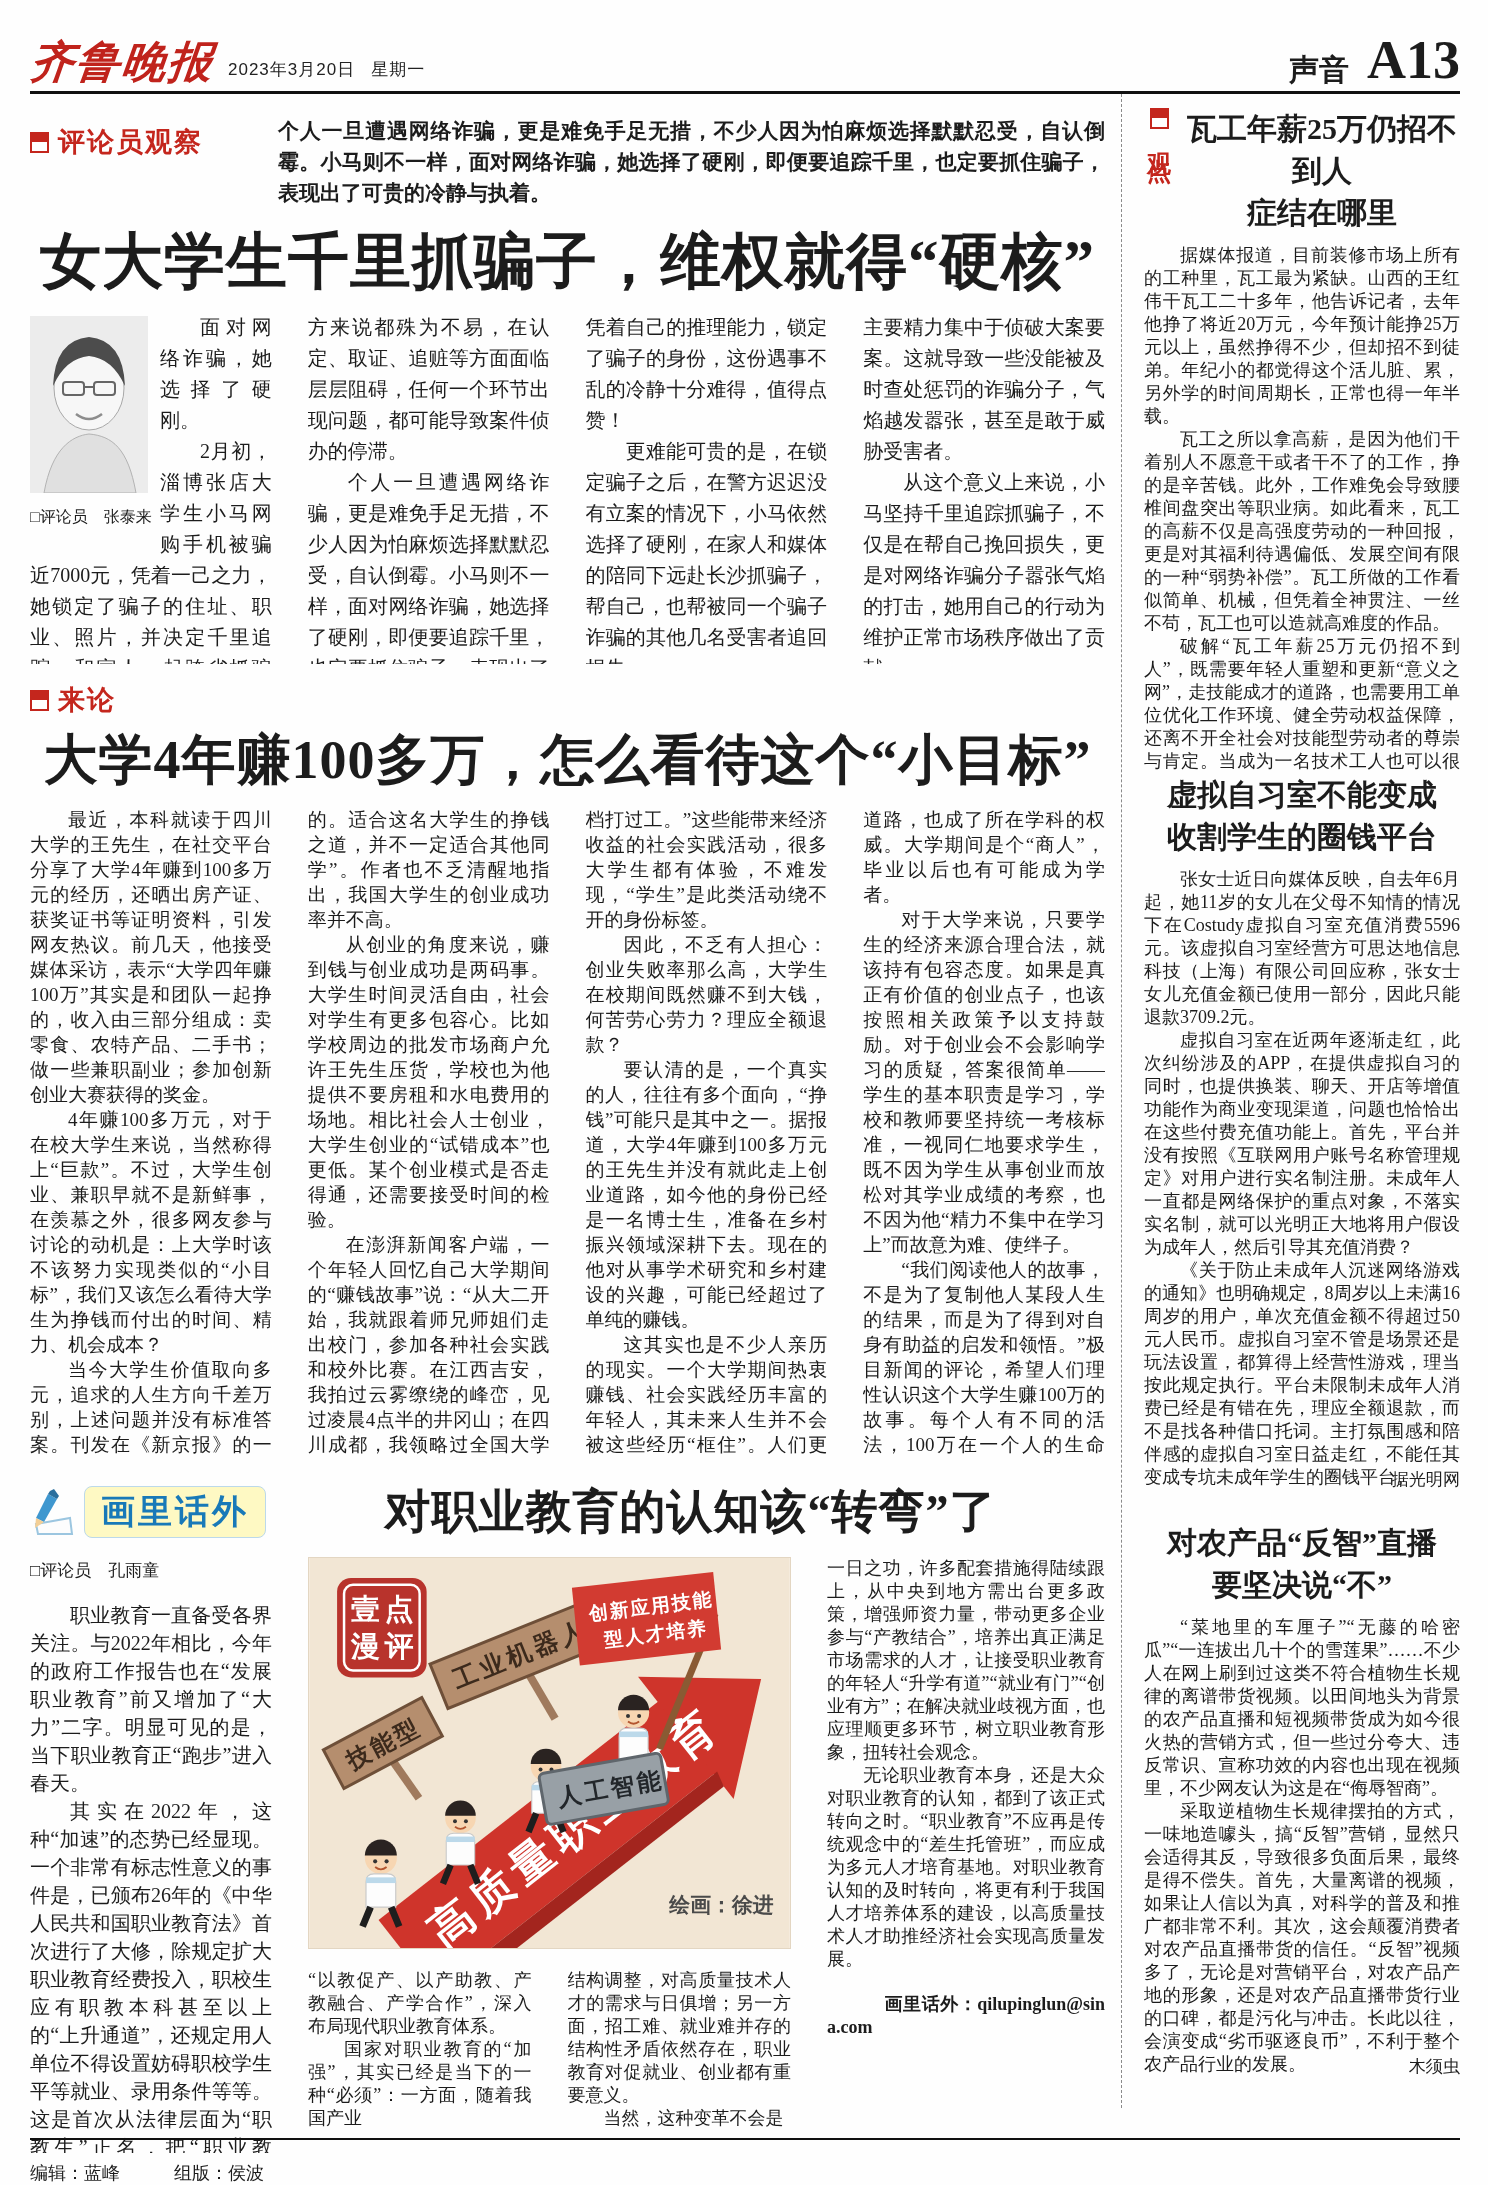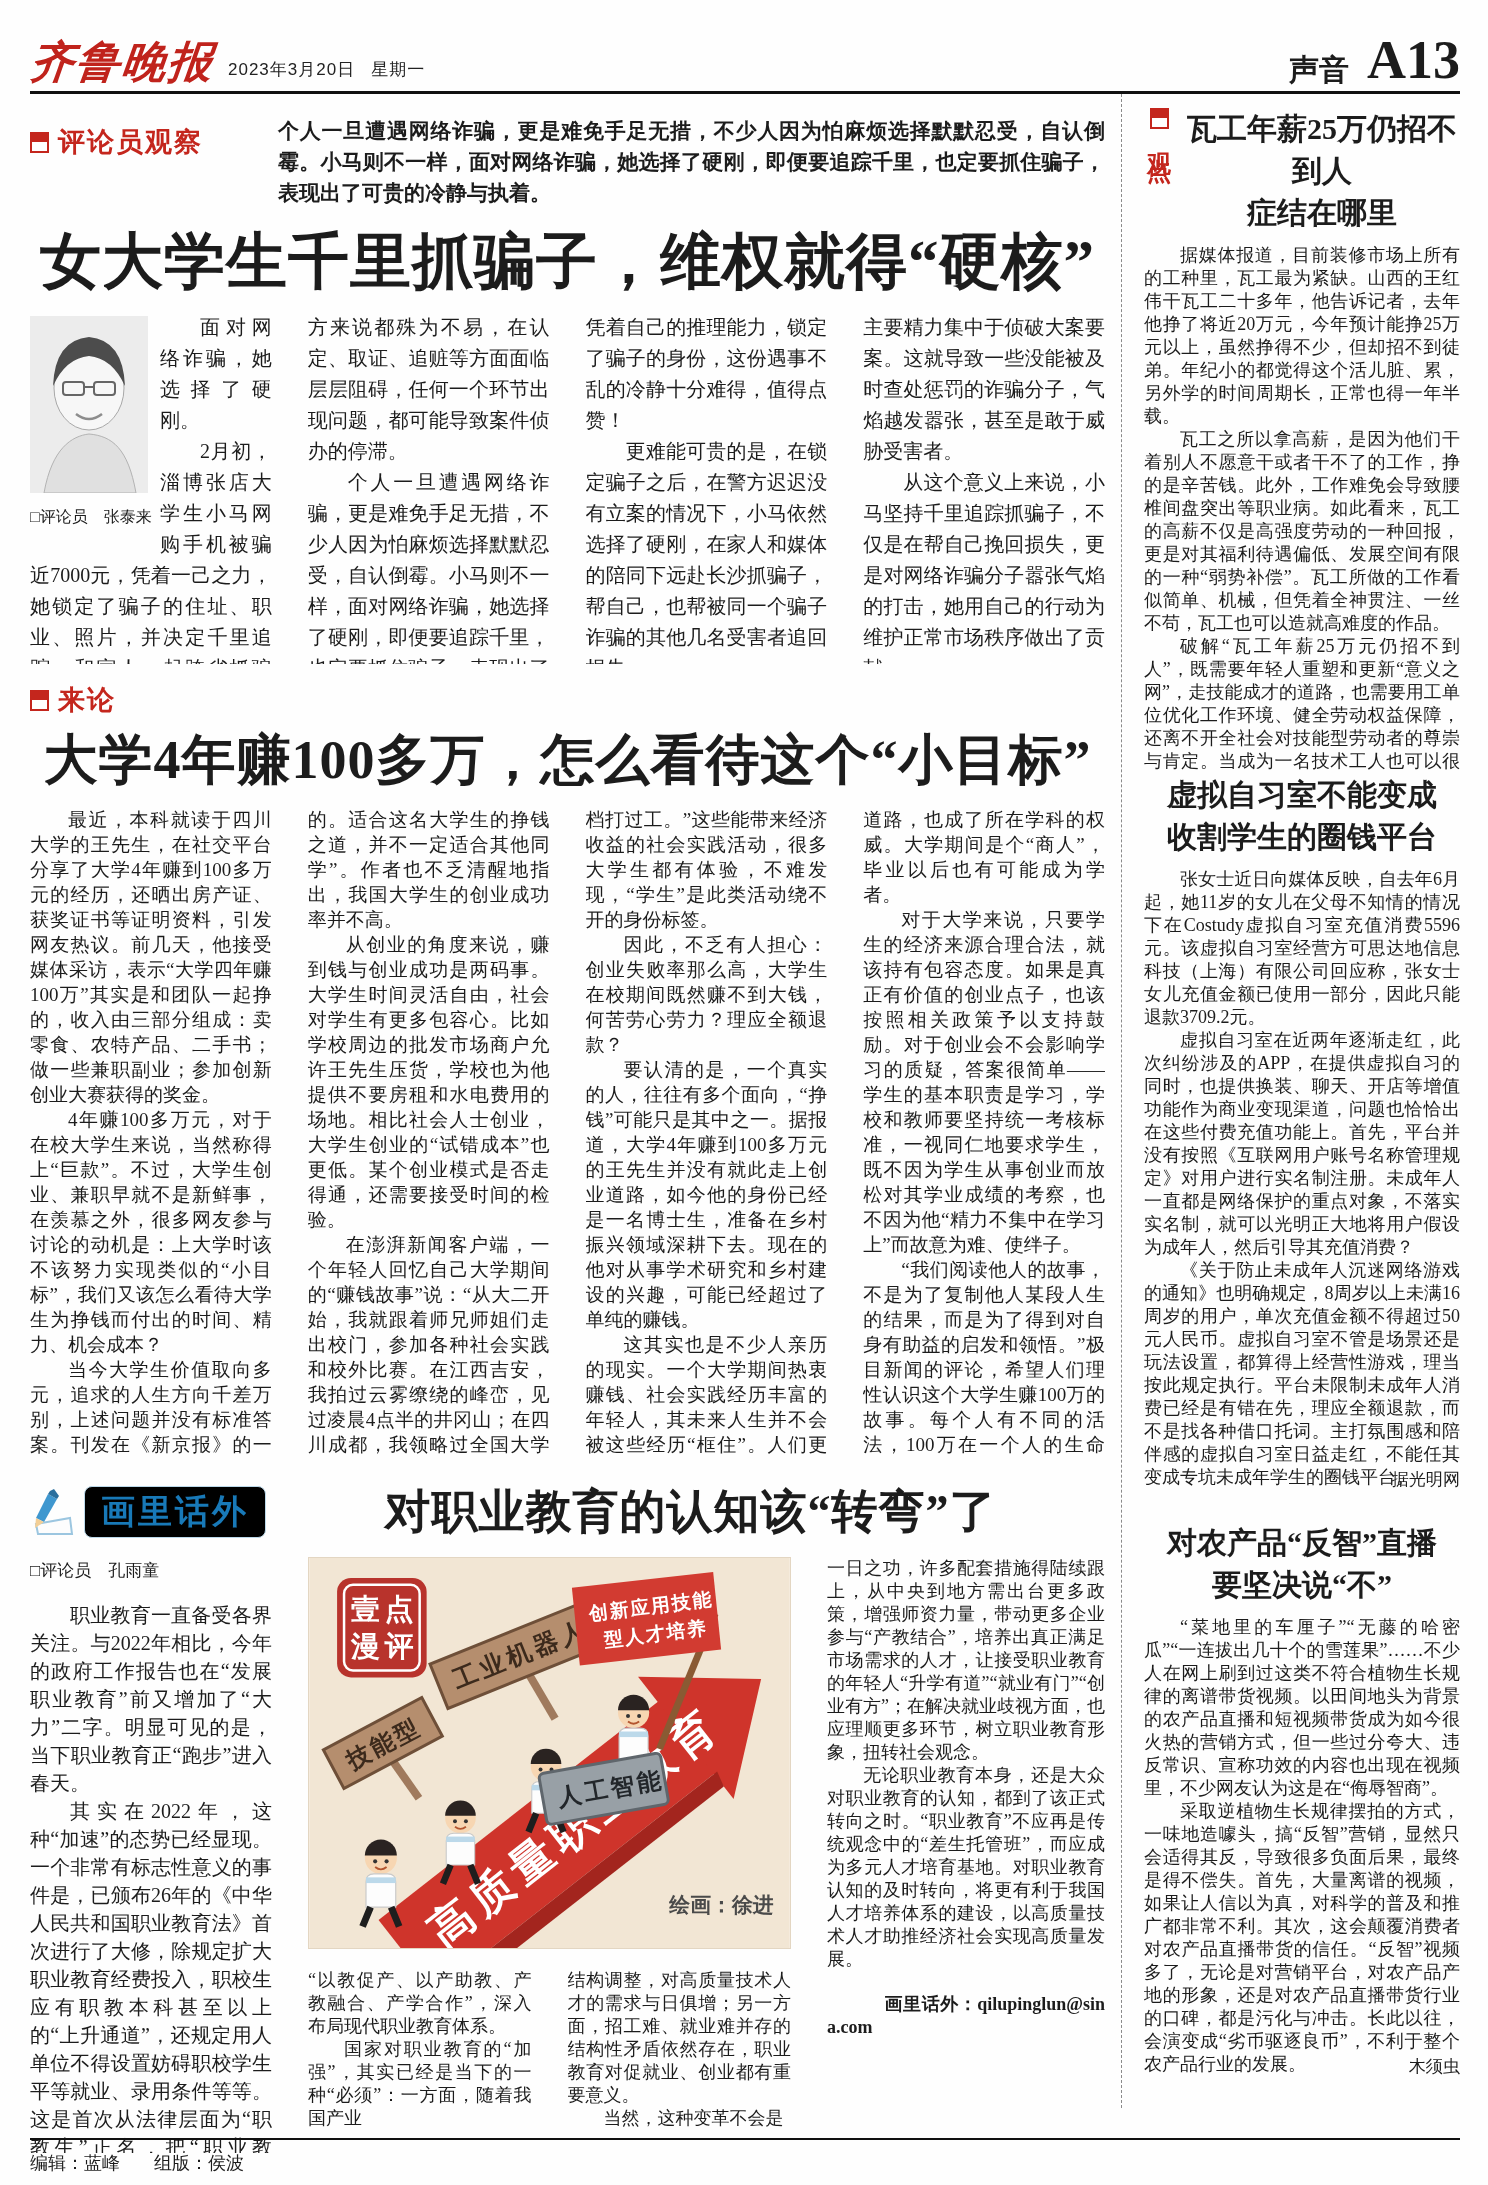--- a/index.html
+++ b/index.html
@@ -47,21 +47,21 @@
   .photo-float svg { display:block; }
   .byline { font-size:16px; margin-top:8px; white-space:nowrap; }
   
   .lailun-badge { margin-top:18px; }
   .h2 { font-size:54px; font-weight:700; text-align:center; letter-spacing:1px;
         margin-top:10px; line-height:1.2; white-space:nowrap; }
   .a2-cols { margin-top:14px; height:650px; font-size:19px; line-height:25px; }
   
   .a3-head { display:flex; align-items:center; margin-top:24px; gap:10px; }
   .hl-badge { display:flex; align-items:center; gap:6px; flex:0 0 auto; }
-  .hl-box { background:#000000; border:1px solid #bcd9ea; border-radius:8px;
+  .hl-box { background:#fef9c3; border:1px solid #bcd9ea; border-radius:8px;
             color:#1879b8; font-size:34px; font-weight:700; letter-spacing:3px;
             padding:8px 16px; line-height:1; }
   .h3 { flex:1; text-align:center; font-size:46px; font-weight:700; letter-spacing:1px;
         white-space:nowrap; }
   .a3-body { display:flex; gap:36px; margin-top:14px; height:596px; }
   .a3-left { flex:0 0 242px; font-size:20px; line-height:28px; overflow:hidden; }
   .a3-left .byline3 { font-size:17px; margin-bottom:16px; }
   .a3-mid { flex:0 0 483px; }
   .a3-midcols { display:flex; gap:36px; margin-top:16px; font-size:18px; line-height:23px;
                 height:180px; overflow:hidden; }
@@ -74,21 +74,21 @@
   .vp-badge .vtxt { writing-mode:vertical-rl; letter-spacing:6px; line-height:1; }
   .sb-title { flex:1; text-align:center; font-size:30px; font-weight:700; line-height:42px; }
   .sb-title.alone { margin:4px 0 4px 0; }
   .sb-body { margin-top:10px; font-size:18px; line-height:23px; }
   .sb-a1 { height:662px; }
   .sb-a2 { height:748px; }
   .sb-a3 { height:590px; }
   
   footer { position:absolute; left:0; right:0; bottom:0; height:47px;
            border-top:2px solid #111; margin:0 28px 0 30px; display:flex;
-           align-items:center; gap:34px; font-size:18px; }
+           align-items:flex-end; gap:54px; font-size:18px; }
   .ill-frame { border:1px solid #e3d6c2; }
 </style>
 </head>
 <body>
 
 <div class="page">
 
   <header>
     <div class="mast-left">
       <div class="logo">齐鲁晚报</div>

